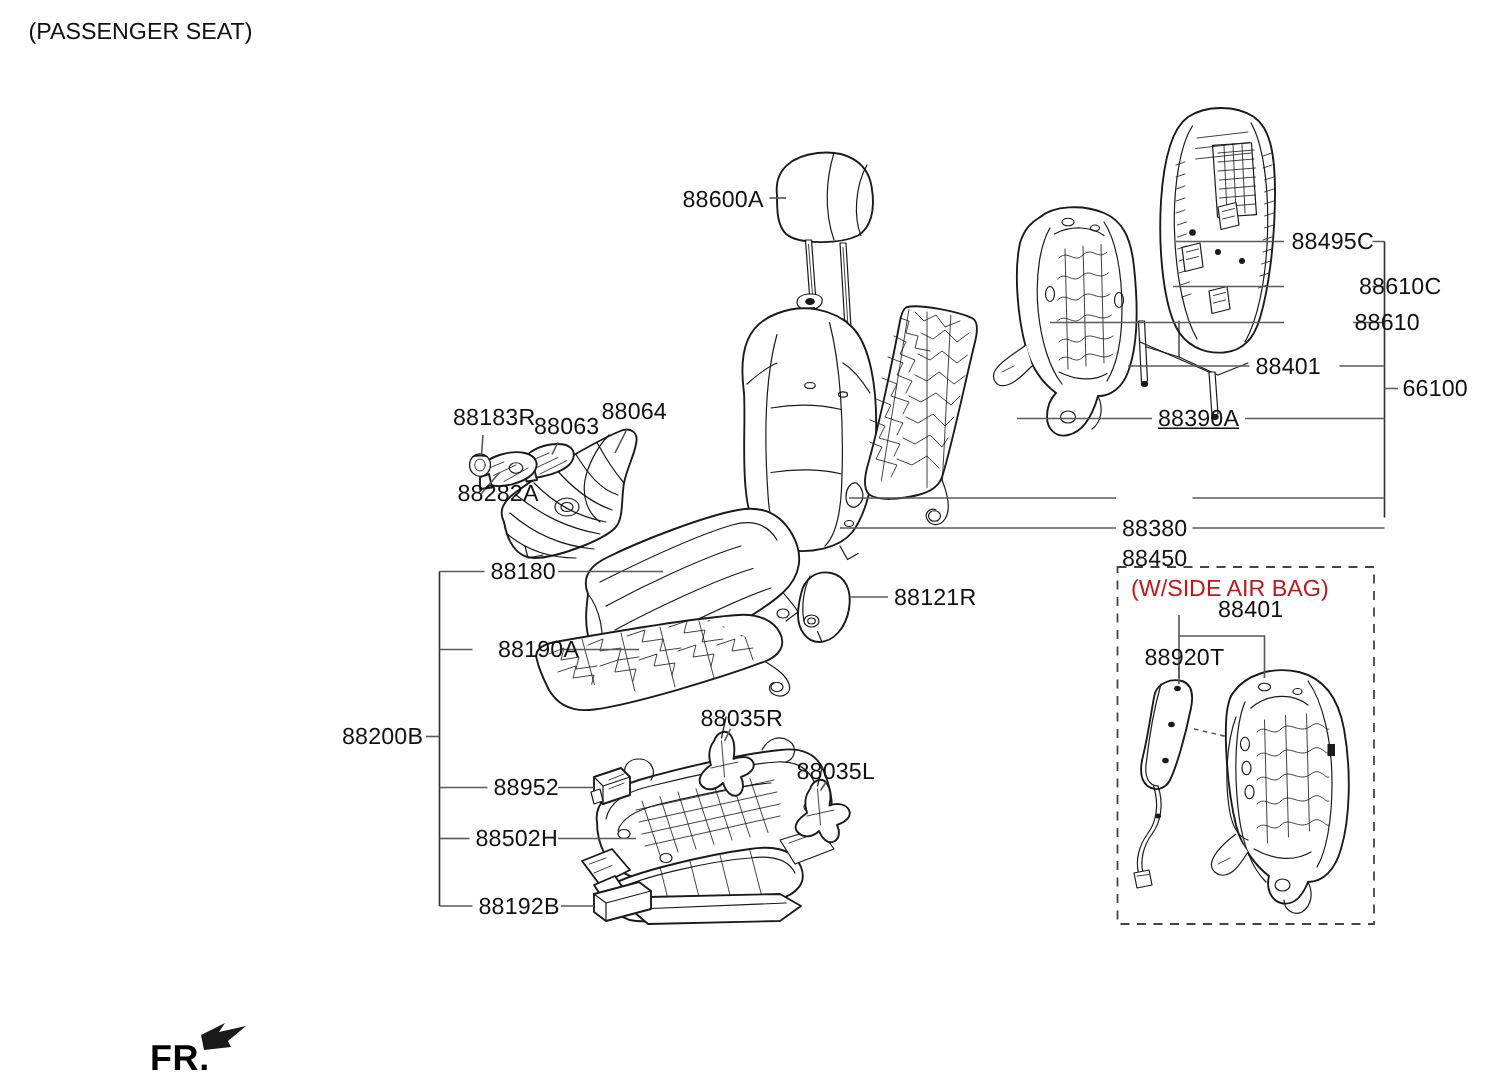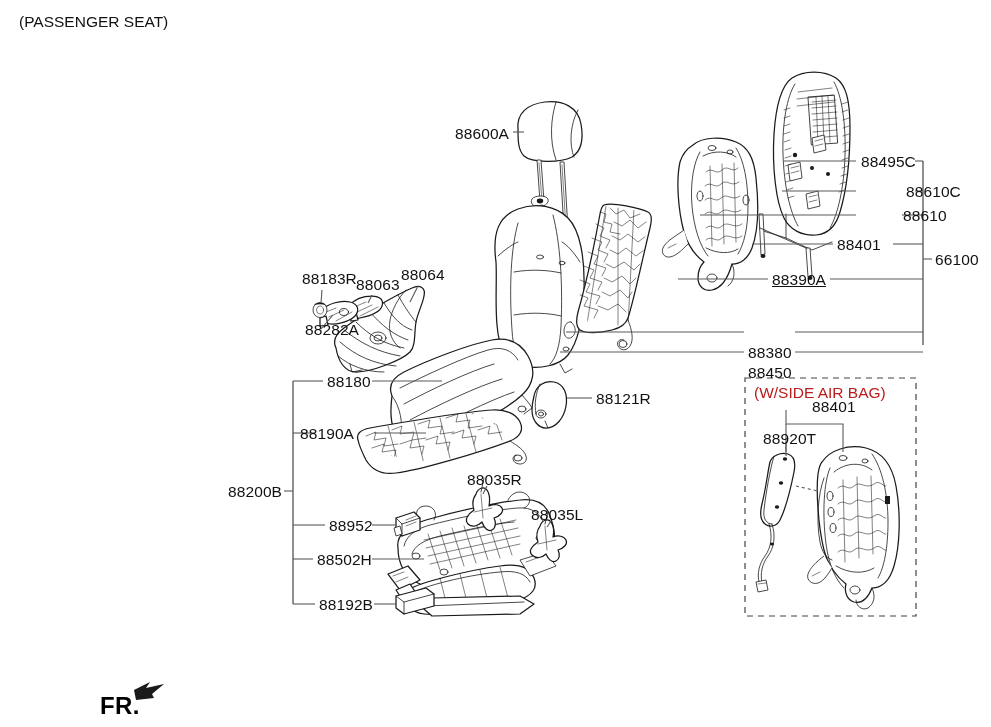--- a/index.html
+++ b/index.html
@@ -618,21 +618,21 @@
   <div class="lbl" style="left:356px; top:277px;">88063</div>
 
   <div class="lbl" style="left:401px; top:267px;">88064</div>
 
   <div class="lbl" style="left:260px; top:322px;margin-left:45px;">88282A</div>
 
   <div class="lbl" style="left:327px; top:374px;">88180</div>
 
   <div class="lbl" style="left:596px; top:391px;">88121R</div>
 
-  <div class="lbl" style="left:300px; top:426px;">88190A</div>
+  <div class="lbl" style="left:332px; top:426px;">88190A</div>
 
   <div class="lbl" style="left:228px; top:484px;">88200B</div>
 
   <div class="lbl" style="left:467px; top:472px;">88035R</div>
 
   <div class="lbl" style="left:531px; top:507px;">88035L</div>
 
   <div class="lbl" style="left:329px; top:518px;">88952</div>
 
   <div class="lbl" style="left:317px; top:552px;">88502H</div>

